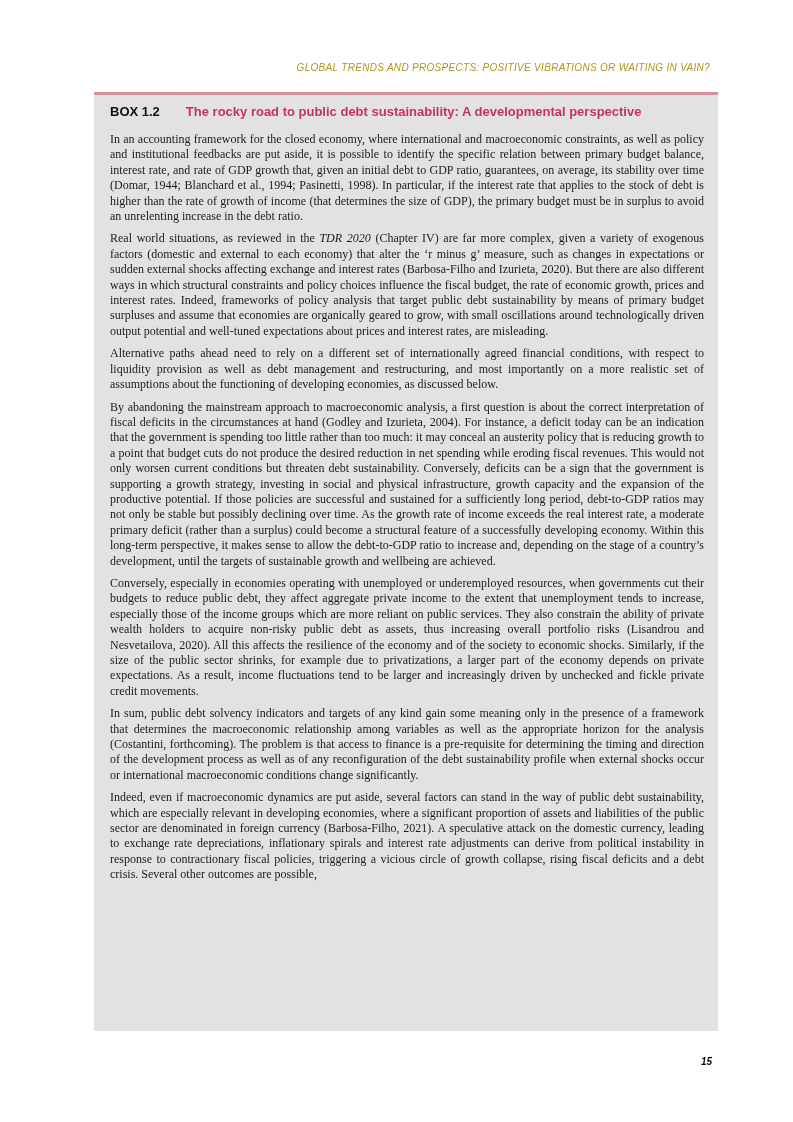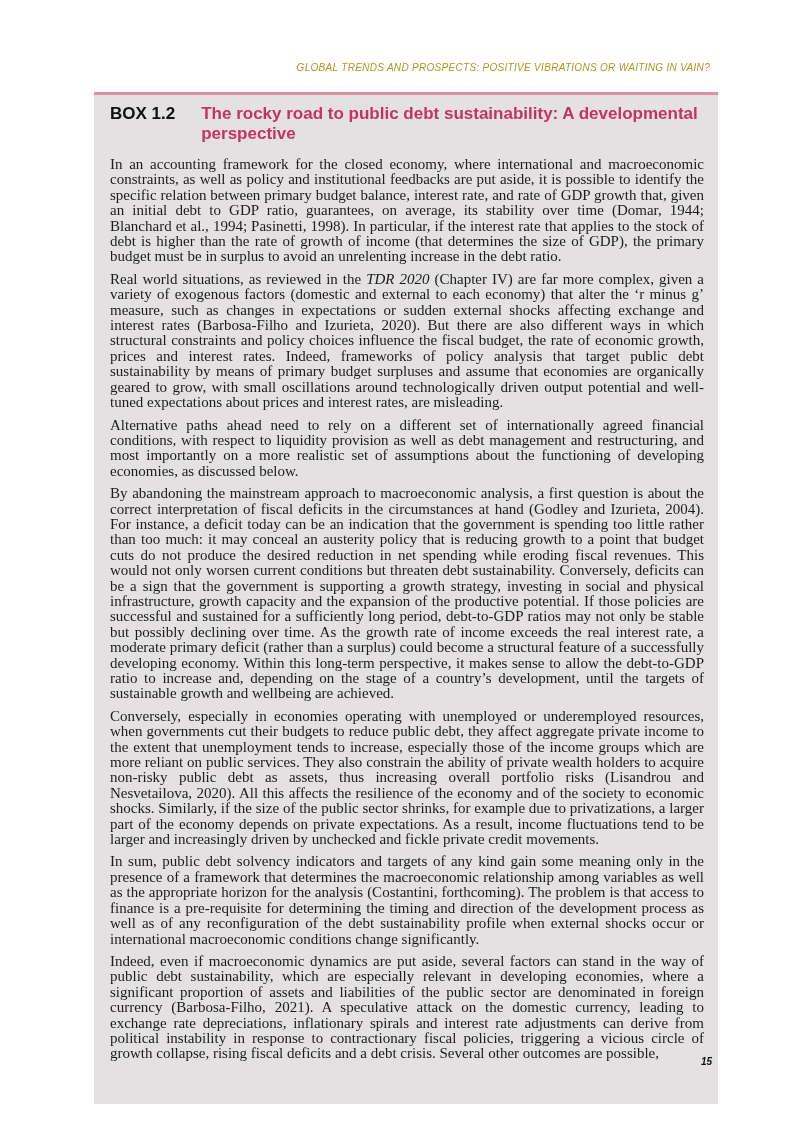--- a/index.html
+++ b/index.html
@@ -38,34 +38,34 @@
     min-height: 939px;
     background: var(--box-bg, #e3e1e1);
     border-top: 3px solid var(--box-border-pink, #d8909f);
     padding: 9px 14px 26px 16px;
   }
   .box-header {
     display: flex;
     align-items: baseline;
     font-family: "Liberation Sans", sans-serif;
     font-weight: bold;
-    font-size: 17px;
+    font-size: 13px;
     margin-bottom: 13px;
   }
   .box-label {
     color: #111111;
     margin-right: 26px;
     white-space: nowrap;
   }
   .box-title {
     color: var(--accent-pink, #c73265);
   }
   .box-body .box-para {
     font-family: "Liberation Serif", serif;
-    font-size: 15px;
+    font-size: 12px;
     line-height: 15.4px;
     text-align: justify;
     color: var(--text, #1c1c1c);
     margin-bottom: 7px;
   }
   .box-body .box-para:last-child { margin-bottom: 16px; }
   .page-number {
     position: absolute;
     top: 1056px;
     right: 81px;

